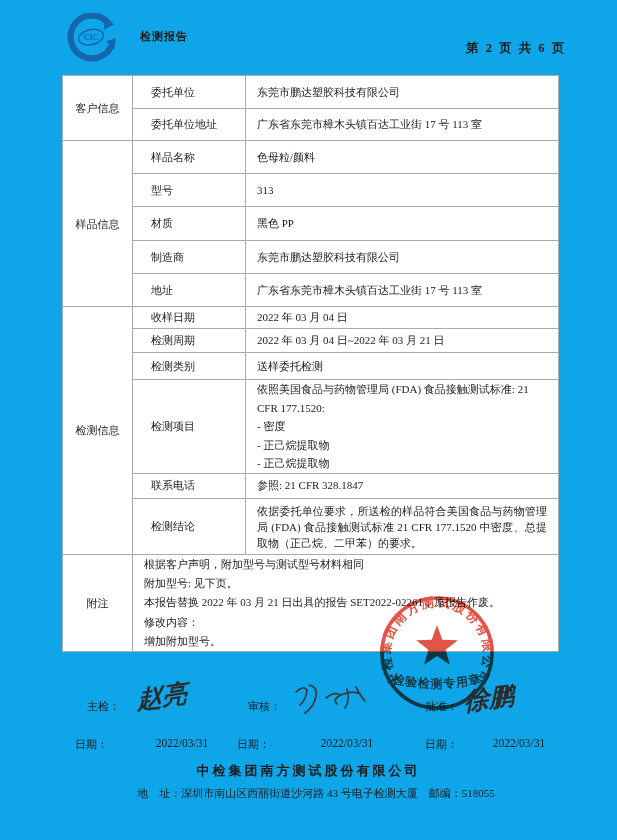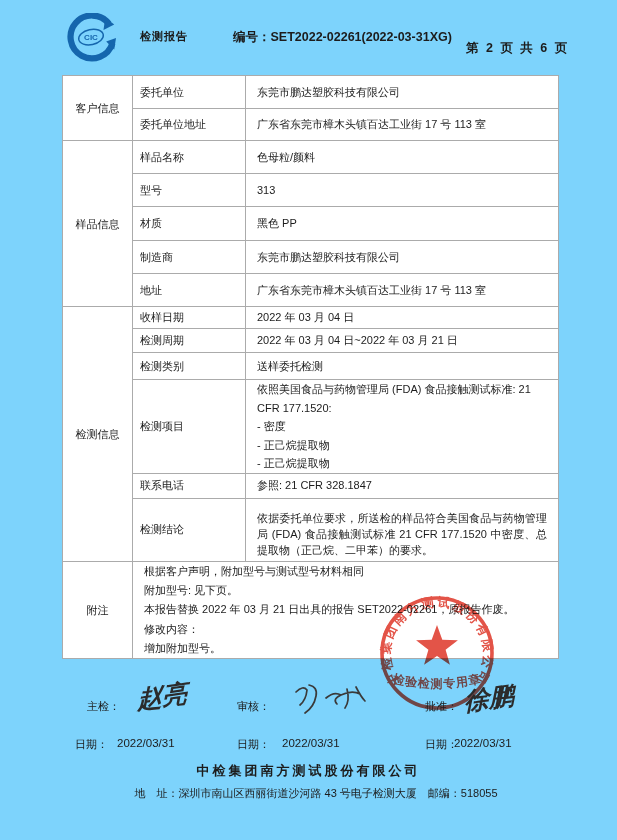--- a/index.html
+++ b/index.html
@@ -1,52 +1,52 @@
 <!DOCTYPE html>
 <html><head>
 <meta charset="utf-8">
 <style>
   html,body{margin:0;padding:0;background:#ffffff;}
   .page{
     position:relative;
     width:617px;height:840px;
-    background:#7dd3fc;
-    font-family:Liberation Sans, sans-serif;
+    background:#0ea5e9;
+    font-family:Liberation Serif, serif;
     color:#1c1c1c;
     overflow:hidden;
   }
   
   .hdr{position:absolute;left:0;top:0;width:617px;height:70px;}
   .logo{position:absolute;left:64px;top:13px;width:54px;height:50px;}
   .h-title{position:absolute;left:140px;top:29px;font-size:11px;font-weight:bold;letter-spacing:1px;}
   .h-no{position:absolute;left:233px;top:29px;font-size:12.5px;font-weight:bold;white-space:nowrap;}
   .h-page{position:absolute;left:466px;top:40px;font-size:12.5px;font-weight:bold;letter-spacing:2px;white-space:nowrap;}
   
   table.report{
     position:absolute;left:62px;top:75px;
     width:497px;border-collapse:collapse;table-layout:fixed;
     font-size:11px;
   }
   table.report td{border:1px solid #ababab;vertical-align:middle;background:#fff;}
   td.sec{width:46px;text-align:center;padding:0 11px;line-height:22px;}
-  td.lbl{width:93px;padding:0 7px;margin-left:28px;}
+  td.lbl{width:93px;padding:0 18px;margin-left:28px;}
   td.val{padding:0 11px;}
-  td.val.just{text-align:justify;line-height:16.4px;padding-top:11px;padding-bottom:2px;}
+  td.val.just{text-align:justify;line-height:16.4px;padding-top:4px;padding-bottom:2px;}
   .lines div{line-height:18.5px;}
   .nlines div{line-height:19.3px;}
   tr.r33{height:33px}tr.r32{height:32px}tr.r34{height:34px}
   tr.r22{height:22px}tr.r24{height:24px}tr.r27{height:27px}
   tr.r93{height:93px}tr.r25{height:25px}tr.r49{height:49px}tr.r97{height:97px}
   
   .sig-area{position:absolute;left:62px;top:678px;width:497px;height:85px;z-index:6;font-size:11px;}
   .sig-area .slbl{position:absolute;white-space:nowrap;}
   .sig-name{position:absolute;font-size:25px;font-weight:bold;font-style:italic;color:#2b2b2b;
             transform:rotate(-8deg) skewX(-6deg);white-space:nowrap;}
   .sig-svg{position:absolute;}
-  .sig-date{position:absolute;width:130px;font-size:11.5px;}
+  .sig-date{position:absolute;width:130px;text-align:center;font-size:11.5px;}
   
   .stamp{position:absolute;left:377px;top:593px;width:120px;height:120px;z-index:5;opacity:.87;mix-blend-mode:multiply;}
   
   .footer{position:absolute;left:0;top:762px;width:617px;text-align:center;}
   .f-company{font-size:13px;font-weight:bold;letter-spacing:3px;}
   .f-line{margin-top:6px;font-size:11px;white-space:nowrap;margin-left:15px;}
   .f-link{color:#0000cc;text-decoration:underline;cursor:pointer;}
 </style>
 </head>
 <body>
@@ -57,21 +57,20 @@
     <div class="logo">
       <svg width="54" height="50" viewBox="0 0 60 56">
         <path d="M50 12 A 24 24 0 1 0 54 34" fill="none" stroke="#1566ad" stroke-width="7"></path>
         <polygon points="46,5 56,13 44,19" fill="#1566ad"></polygon>
         <polygon points="58,28 56,41 47,32" fill="#1566ad"></polygon>
         <ellipse cx="30" cy="27" rx="14" ry="8.5" fill="none" stroke="#1566ad" stroke-width="1.6" transform="rotate(-12 30 27)"></ellipse>
         <text x="30" y="30.5" text-anchor="middle" font-size="9" font-weight="bold" fill="#1566ad">CIC</text>
       </svg>
     </div>
     <div class="h-title">检测报告</div>
-    <div class="h-no"><span>编号：</span><span>SET2022-02261(2022-03-31XG)</span></div>
     <div class="h-page">第 2 页 共 6 页</div>
   </div>
 
   <table class="report">
     <colgroup>
         <col style="width:70px">
         <col style="width:113px">
         <col>
       </colgroup>
     <tbody>
@@ -165,21 +164,21 @@
       </text>
       <text font-size="12" font-weight="bold" fill="#df3a2c" letter-spacing="1">
         <textPath href="#midPath" startOffset="50%" text-anchor="middle">检验检测专用章</textPath>
       </text>
     </svg>
   </div>
 
   <div class="sig-area">
     <span class="slbl" style="left:25px;top:21px">主检：</span>
     <span class="sig-name" style="left:75px;top:2px">赵亮</span>
-    <span class="slbl" style="left:175px;top:21px">审核：</span>
+    <span class="slbl" style="left:186px;top:21px">审核：</span>
     <span class="sig-svg" style="left:222px;top:0">
       <svg width="92" height="42" viewBox="0 0 92 42">
         <path d="M12 14 q7 -7 11 -2 q-1 10 -7 15 M25 7 q9 2 7 11 q-2 11 -11 17 M42 20 q8 -7 15 -3 q-9 4 -4 9 M63 11 q3 12 -2 19 M57 17 q11 -5 19 -1 M72 9 q5 10 9 14" fill="none" stroke="#3a3a3a" stroke-width="1.7" stroke-linecap="round"></path>
       </svg>
     </span>
     <span class="slbl" style="left:363px;top:21px">批准：</span>
     <span class="sig-name" style="left:402px;top:4px">徐鹏</span>
 
     <span class="slbl" style="left:13px;top:59px">日期：</span>
     <span class="sig-date" style="left:55px;top:59px">2022/03/31</span>

